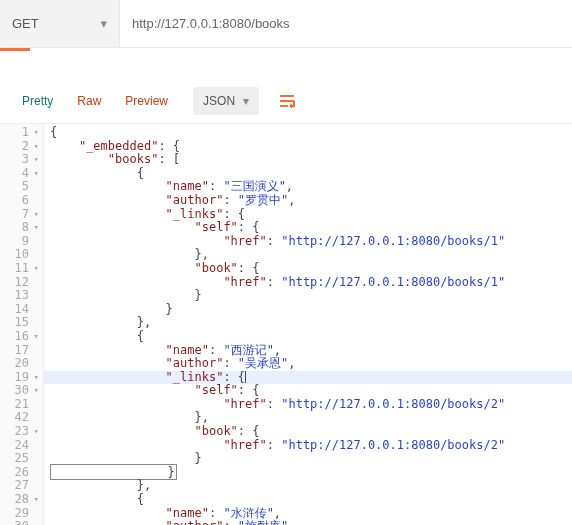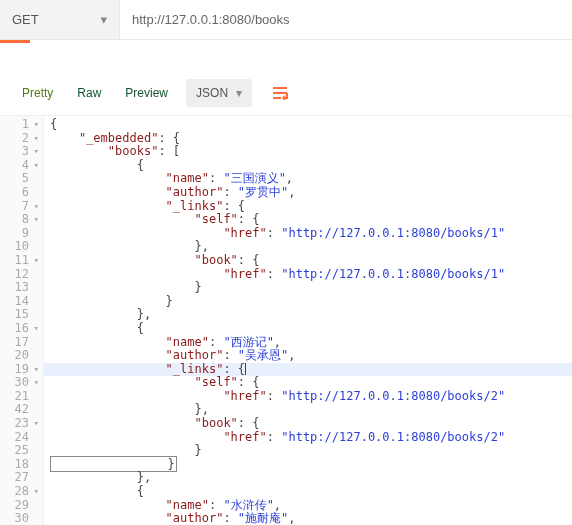--- a/index.html
+++ b/index.html
@@ -1,25 +1,25 @@
 <!DOCTYPE html>
 <html><head>
 <meta charset="utf-8">
 <style>
   html,body{margin:0;padding:0;font-family:-apple-system,BlinkMacSystemFont,"Segoe UI",Helvetica,Arial,sans-serif;font-size:12px;color:#555;background:#fff;width:572px;height:525px;overflow:hidden}
   *{box-sizing:border-box}
-  .req-bar{height:40px;display:flex;align-items:stretch;border-bottom:1px solid #e8e8e8;background:#fafafa}
+  .req-bar{height:48px;display:flex;align-items:stretch;border-bottom:1px solid #e8e8e8;background:#fafafa}
   .method{width:120px;display:flex;align-items:center;padding:0 12px;border-right:1px solid #e8e8e8;background:#f3f3f3;color:#555;font-size:13px;justify-content:space-between}
   .method-caret{color:#888}
   .url{flex:1;display:flex;align-items:center;padding:0 12px;color:#666;font-size:13px;background:#fff}
   .orange-under{height:3px;background:#ff6c37;width:30px;margin-left:0}
   .tabs{display:flex;align-items:center;height:40px;padding:0 0 0 10px;margin-top:30px}
-  .tab{padding:0 12px;color:#14532d;font-size:12px;cursor:pointer}
-  .tab.active{color:#4d7c0f}
-  .pill{display:flex;align-items:center;height:28px;background:#eee;border-radius:3px;padding:0 10px;color:#555;margin-left:6px;font-size:12px}
+  .tab{padding:0 12px;color:#c2410c;font-size:12px;cursor:pointer}
+  .tab.active{color:#0f766e}
+  .pill{display:flex;align-items:center;height:28px;background:#eee;border-radius:3px;padding:0 10px;color:#555;margin-left:13px;font-size:12px}
   .pill .caret{margin-left:8px;color:#888}
   .wrap-btn{width:28px;height:28px;margin-left:14px;border-radius:3px;display:flex;align-items:center;justify-content:center}
   .wrap-btn svg{stroke:#ff6c37}
   .editor{display:flex;font-family:Consolas,Menlo,monospace;font-size:12px;line-height:13.6px;border-top:1px solid #eee;margin-top:2px;height:420px;overflow:hidden}
   .gutter{width:44px;background:#fafafa;color:#aaa;text-align:right;padding:2px 2px 0 0;user-select:none;border-right:1px solid #eee}
   .gln{height:13.6px;display:flex;justify-content:flex-end;align-items:center;padding-right:2px}
   .fold{color:#aaa;margin-left:2px;width:8px;display:inline-block;font-size:9px}
   .code{flex:1;padding:2px 0 0 6px;white-space:pre;color:#444;position:relative}
   .cl{height:13.6px}
   .hl{position:absolute;left:0;right:0;height:13.6px;background:#e8f0fe;z-index:0}
@@ -159,21 +159,21 @@
       </div>
       <div class="gln">
         <span>24</span>
         <span class="fold"></span>
       </div>
       <div class="gln">
         <span>25</span>
         <span class="fold"></span>
       </div>
       <div class="gln">
-        <span>18</span>
+        <span>26</span>
         <span class="fold"></span>
       </div>
       <div class="gln">
         <span>27</span>
         <span class="fold"></span>
       </div>
       <div class="gln">
         <span>28</span>
         <span class="fold">▾</span>
       </div>

